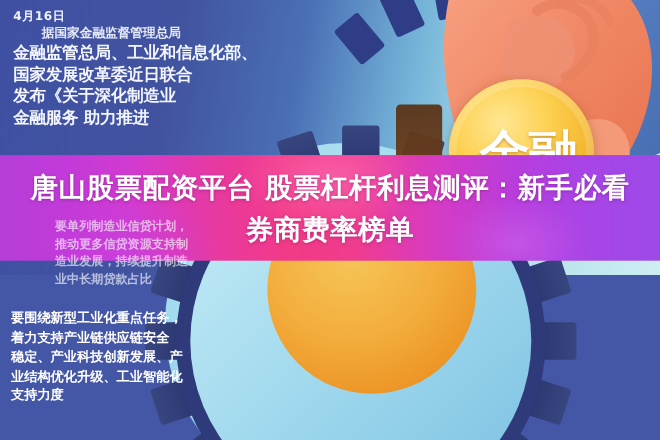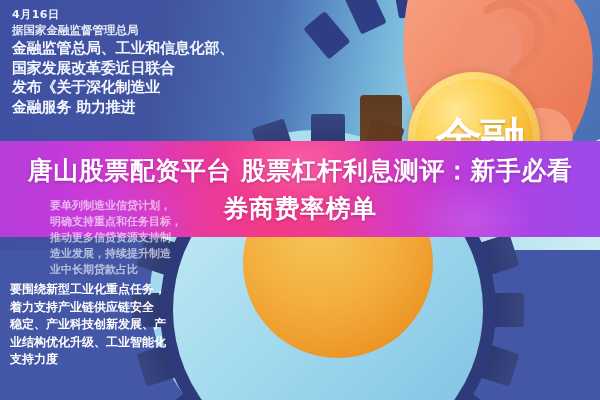--- a/index.html
+++ b/index.html
@@ -89,21 +89,21 @@
   .cn{font-family:"DejaVu Sans","Liberation Sans",sans-serif;}
 
   #date-text{
     position:absolute;left:12px;top:7px;color:#eef2ff;font-size:11px;font-weight:700;
     letter-spacing:.5px;
   }
 
   #news-block{
     position:absolute;left:12px;top:22px;width:330px;color:#f3f6ff;
   }
-  #news-lead{font-size:11.5px;font-weight:700;line-height:17px;opacity:.92;}
+  #news-lead{font-size:11.5px;font-weight:700;line-height:17px;opacity:.92;margin-left:26px;}
   #news-body{font-size:15px;font-weight:700;line-height:19.5px;letter-spacing:-.2px;}
   #news-body div{white-space:nowrap;}
 
   #note-block{
     position:absolute;left:10px;top:198px;width:190px;
     color:#ffffff;font-size:11px;font-weight:700;line-height:16px;
     opacity:.62;
   }
   #note-block div{white-space:nowrap;margin-left:40px;}
 
@@ -296,21 +296,20 @@
     <div id="news-body">
       <div>金融监管总局、工业和信息化部、</div>
       <div>国家发展改革委近日联合</div>
       <div>发布《关于深化制造业</div>
       <div>金融服务 助力推进</div>
     </div>
   </div>
 
   <div id="note-block" class="cn">
     <div>要单列制造业信贷计划，</div>
-    <div>明确支持重点和任务目标，</div>
     <div>推动更多信贷资源支持制</div>
     <div>造业发展，持续提升制造</div>
     <div>业中长期贷款占比</div>
   </div>
 
   <div id="note2-block" class="cn">
     <div>要围绕新型工业化重点任务，</div>
     <div>着力支持产业链供应链安全</div>
     <div>稳定、产业科技创新发展、产</div>
     <div>业结构优化升级、工业智能化</div>

